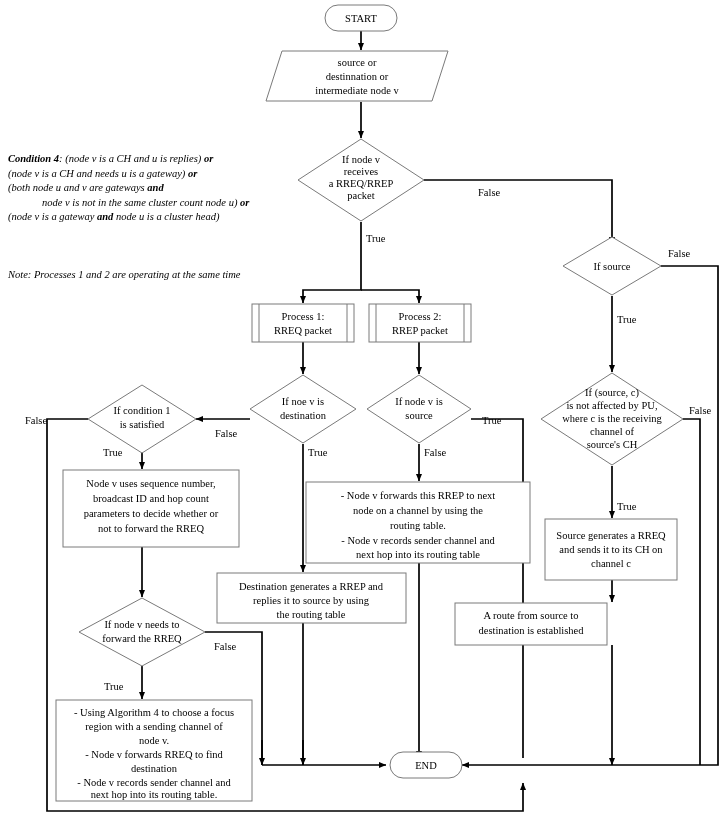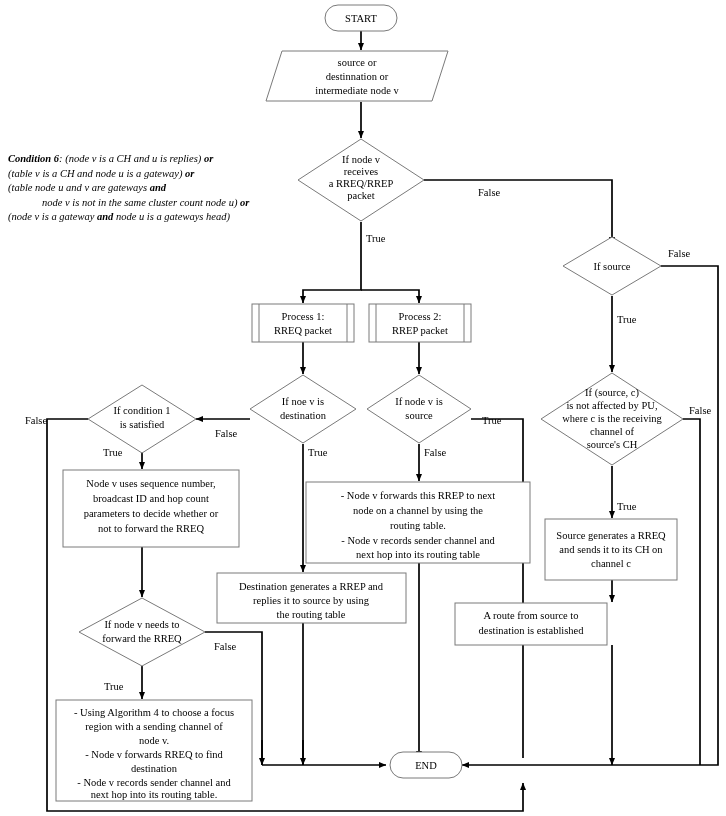--- a/index.html
+++ b/index.html
@@ -17,26 +17,27 @@
   .nodetext{font-size:10.5px;}
   .shape{fill:#ffffff;stroke:#7a7a7a;stroke-width:1;}
   .conn{stroke:#000;stroke-width:1.7;fill:none;}
   .innerline{stroke:#7a7a7a;stroke-width:1;}
 </style>
 </head>
 <body>
 
 <div id="canvas">
 
-  <div class="note" id="cond-note"><b>Condition 6</b><span>: (node v is a CH and u is replies) </span><b>or</b>
-<span>(table v is a CH and node u is a gateway) </span><b>or</b>
-<span>(table node u and v are gateways </span><b>and</b>
+  <div class="note" id="cond-note"><b>Condition 4</b><span>: (node v is a CH and u is replies) </span><b>or</b>
+<span>(node v is a CH and needs u is a gateway) </span><b>or</b>
+<span>(both node u and v are gateways </span><b>and</b>
 <span style="padding-left:34px">node v is not in the same cluster count node u) </span><b>or</b>
-<span>(node v is a gateway </span><b>and</b><span> node u is a gateways head)</span></div>
-
+<span>(node v is a gateway </span><b>and</b><span> node u is a cluster head)</span></div>
+
+  <div class="note" id="proc-note">Note: Processes 1 and 2 are operating at the same time</div>
 
   <svg class="flow" viewBox="0 0 726 816">
     <defs>
       <marker id="ah" markerWidth="9" markerHeight="9" refX="7.4" refY="3.2" orient="auto" markerUnits="userSpaceOnUse">
         <path d="M0,0 L7.6,3.2 L0,6.4 z" fill="#000"></path>
       </marker>
     </defs>
 
     <path class="conn" d="M361,31 L361,50" marker-end="url(#ah)"></path>
 

